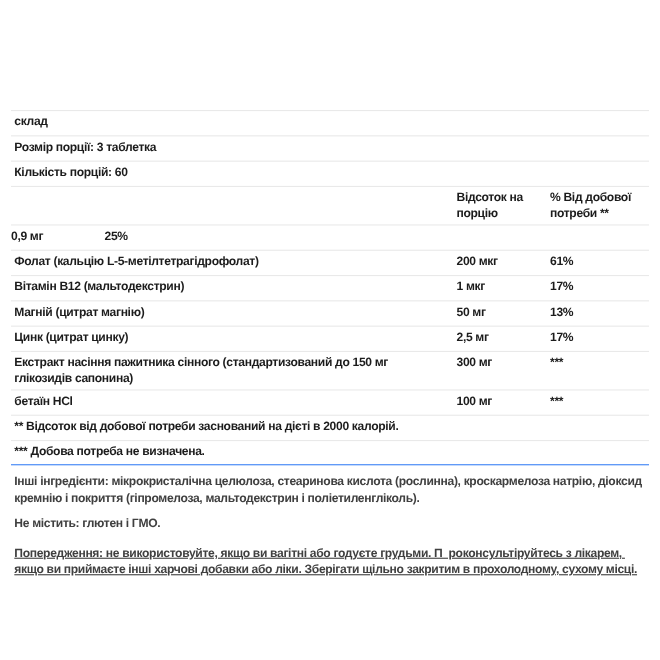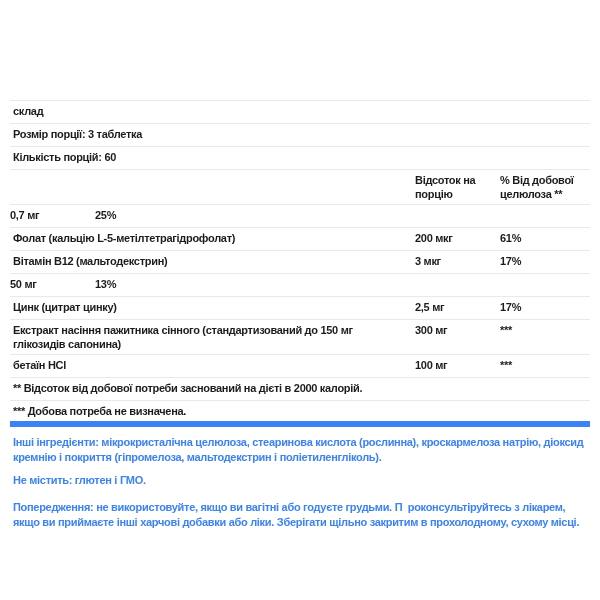--- a/index.html
+++ b/index.html
@@ -14,41 +14,41 @@
     color: #1c1c1c;
   }
   .trow {
     display: flex;
     align-items: flex-start;
     border-top: 1px solid #e9e9e9;
     min-height: 23px;
     padding: 3px 0;
   }
   .trow.head-row { min-height: 31px; }
-  .trow.last { border-bottom: 6px solid #3b82f6; }
+  .trow.last { border-bottom: 1px solid #3b82f6; }
   .cell {
     font-size: 11px;
     font-weight: bold;
     line-height: 14px;
     letter-spacing: -0.3px;
   }
   .c-name { flex: 0 0 405px; padding-left: 3px; padding-right: 12px; }
   .c-amt  { flex: 0 0 85px; }
   .c-dv   { flex: 1 1 auto; }
   .c-full { flex: 1 1 auto; padding-left: 3px; }
-  .paras { margin: 8px 13px 16px 13px; color: #3b82f6; }
+  .paras { margin: 8px 13px 16px 13px; color: #404040; }
   .paras p {
     font-size: 11px;
     font-weight: bold;
     line-height: 15px;
     letter-spacing: -0.3px;
     margin-top: 8px;
     white-space: pre-wrap;
   }
-  .paras p.warnings { margin-top: 12px; }
+  .paras p.warnings { margin-top: 12px; text-decoration: underline; }
 </style>
 </head>
 <body>
 
 <div class="sheet">
 
   <div class="trow">
     <div class="cell c-full">склад</div>
   </div>
 
@@ -56,41 +56,42 @@
     <div class="cell c-full">Розмір порції: 3 таблетка</div>
   </div>
 
   <div class="trow">
     <div class="cell c-full">Кількість порцій: 60</div>
   </div>
 
   <div class="trow head-row">
     <div class="cell c-name"></div>
     <div class="cell c-amt">Відсоток на порцію</div>
-    <div class="cell c-dv">% Від добової целюлоза **</div>
+    <div class="cell c-dv">% Від добової потреби **</div>
   </div>
 
   <div class="trow">
-    <div class="cell c-amt">0,7 мг</div>
+    <div class="cell c-amt">0,9 мг</div>
     <div class="cell c-dv">25%</div>
   </div>
 
   <div class="trow">
     <div class="cell c-name">Фолат (кальцію L-5-метілтетрагідрофолат)</div>
     <div class="cell c-amt">200 мкг</div>
     <div class="cell c-dv">61%</div>
   </div>
 
   <div class="trow">
     <div class="cell c-name">Вітамін B12 (мальтодекстрин)</div>
-    <div class="cell c-amt">3 мкг</div>
+    <div class="cell c-amt">1 мкг</div>
     <div class="cell c-dv">17%</div>
   </div>
 
   <div class="trow">
+    <div class="cell c-name">Магній (цитрат магнію)</div>
     <div class="cell c-amt">50 мг</div>
     <div class="cell c-dv">13%</div>
   </div>
 
   <div class="trow">
     <div class="cell c-name">Цинк (цитрат цинку)</div>
     <div class="cell c-amt">2,5 мг</div>
     <div class="cell c-dv">17%</div>
   </div>
 

